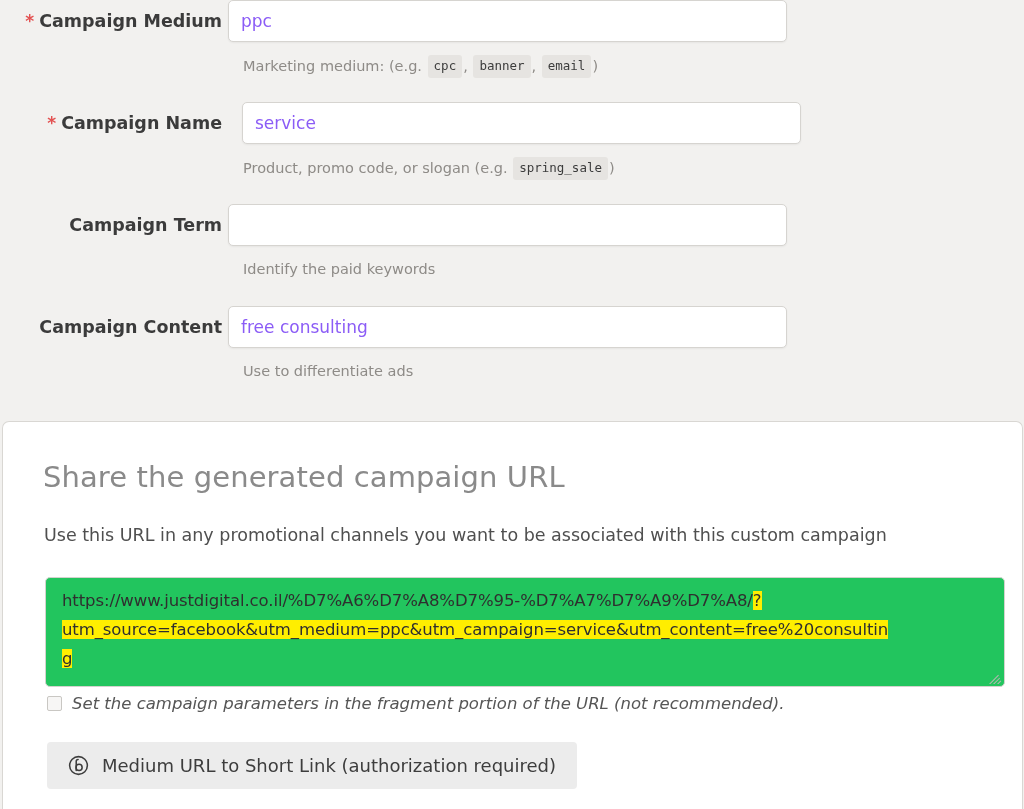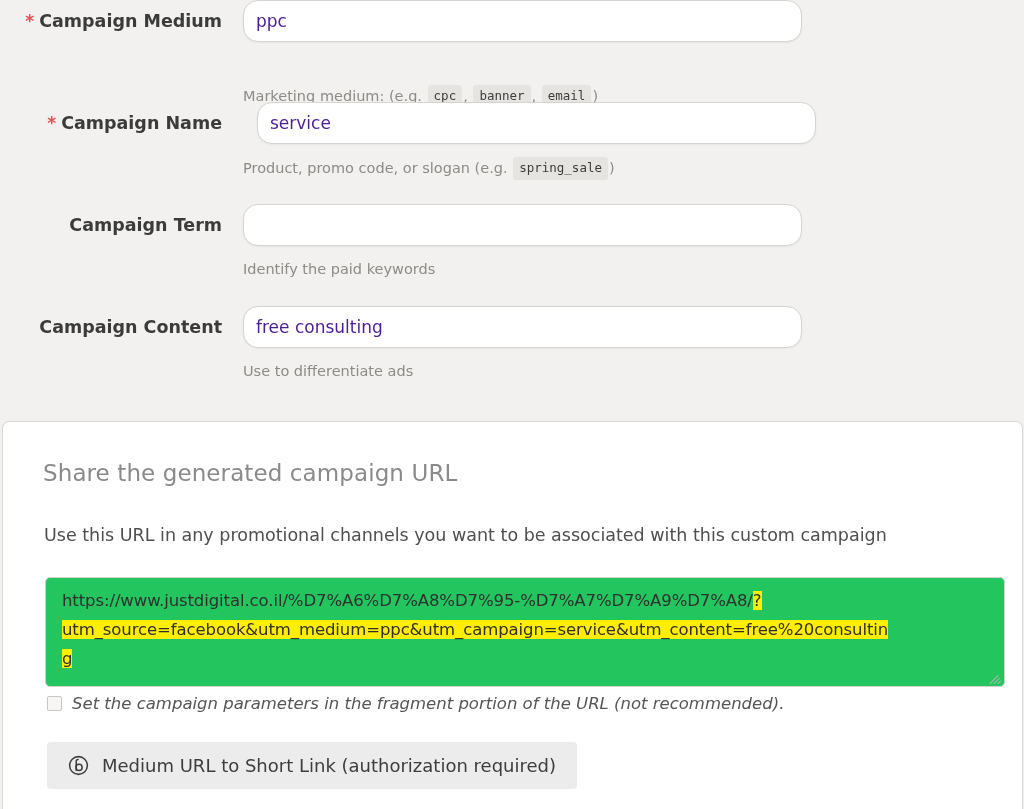--- a/index.html
+++ b/index.html
@@ -39,30 +39,30 @@
   }
   .req-star {
     color: #e35252;
     font-weight: bold;
     font-size: 17px;
     margin-right: 5px;
   }
 
   .field-input {
     position: absolute;
-    left: 243px;
+    left: 228px;
     width: 559px;
     height: 42px;
     background: #ffffff;
     border: 1px solid #d6d4d0;
-    border-radius: 15px;
+    border-radius: 5px;
     box-shadow: 0 1px 2px rgba(0,0,0,0.05);
     font-family: "DejaVu Sans", "Liberation Sans", sans-serif;
     font-size: 17px;
-    color: #4c1d95;
+    color: #8b5cf6;
     padding: 0 12px;
     outline: none;
   }
 
   .field-help {
     position: absolute;
     left: 243px;
     font-size: 14.5px;
     color: #8e8b87;
     line-height: 20px;
@@ -87,21 +87,21 @@
     width: 1021px; height: 390px;
     background: #ffffff;
     border: 1px solid #d9d7d3;
     border-bottom: none;
     border-radius: 7px 7px 0 0;
   }
 
   .share-title {
     position: absolute;
     left: 40px; top: 38px;
-    font-size: 23px;
+    font-size: 29px;
     font-weight: normal;
     color: #8a8a8a;
     letter-spacing: 0.1px;
     white-space: nowrap;
   }
 
   .share-sub {
     position: absolute;
     left: 41px; top: 103px;
     font-size: 17.5px;
@@ -200,21 +200,21 @@
 
 <div class="page">
 
   <div class="form-region">
 
     <div class="field-row" style="top:0px;">
       <div class="field-label" style="top:11px;">
         <span class="req-star">*</span><span>Campaign Medium</span>
       </div>
       <input class="field-input" style="top: 0px;" type="text" value="ppc">
-      <div class="field-help" style="top:55px;margin-top:30px;">
+      <div class="field-help" style="top:55px;">
         <span>Marketing medium: (e.g.</span>
         <span class="code-chip">cpc</span><span>,</span>
         <span class="code-chip">banner</span><span>,</span>
         <span class="code-chip">email</span><span>)</span>
       </div>
     </div>
 
     <div class="field-row" style="top:102px;">
       <div class="field-label" style="top:11px;">
         <span class="req-star">*</span><span>Campaign Name</span>

